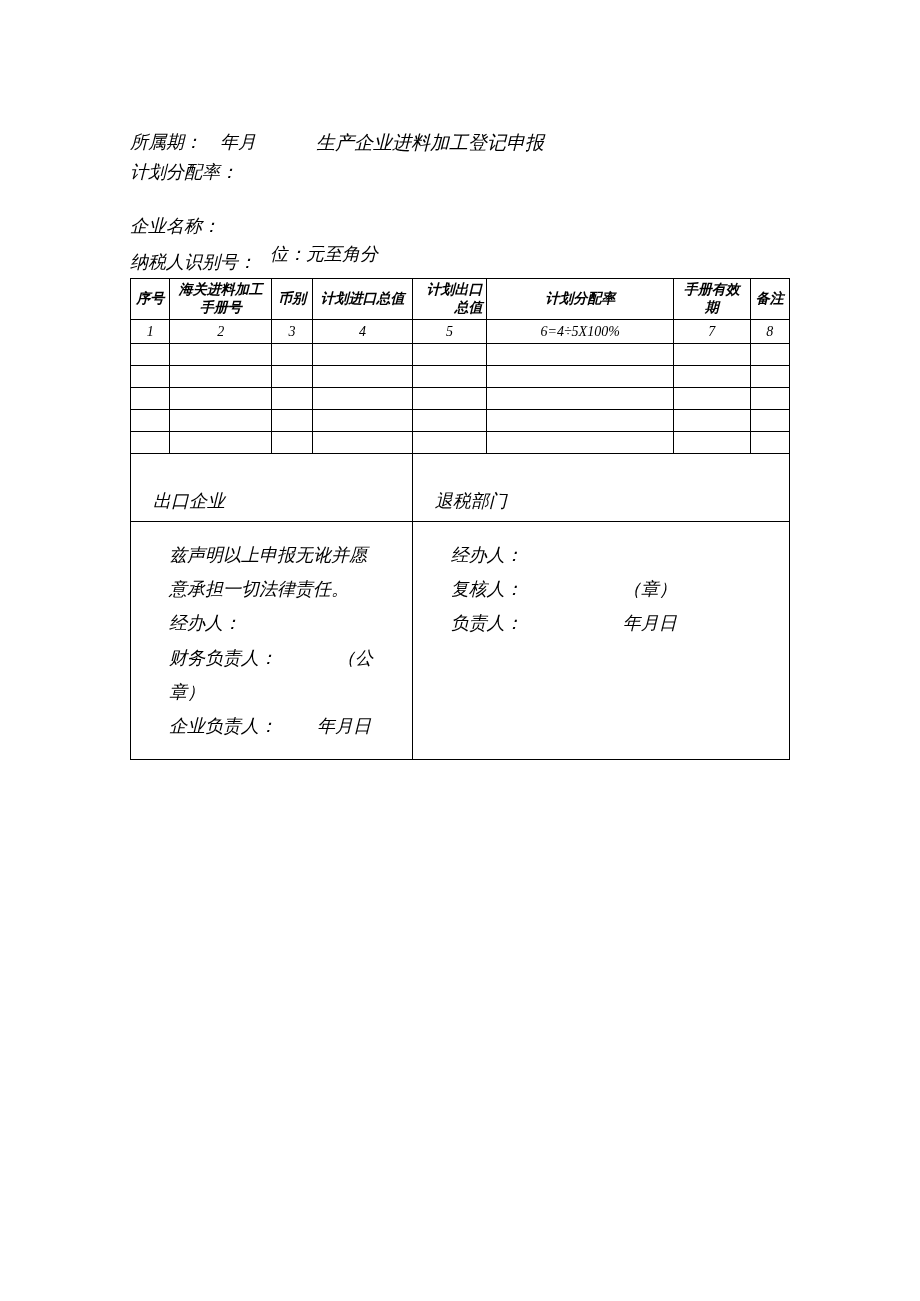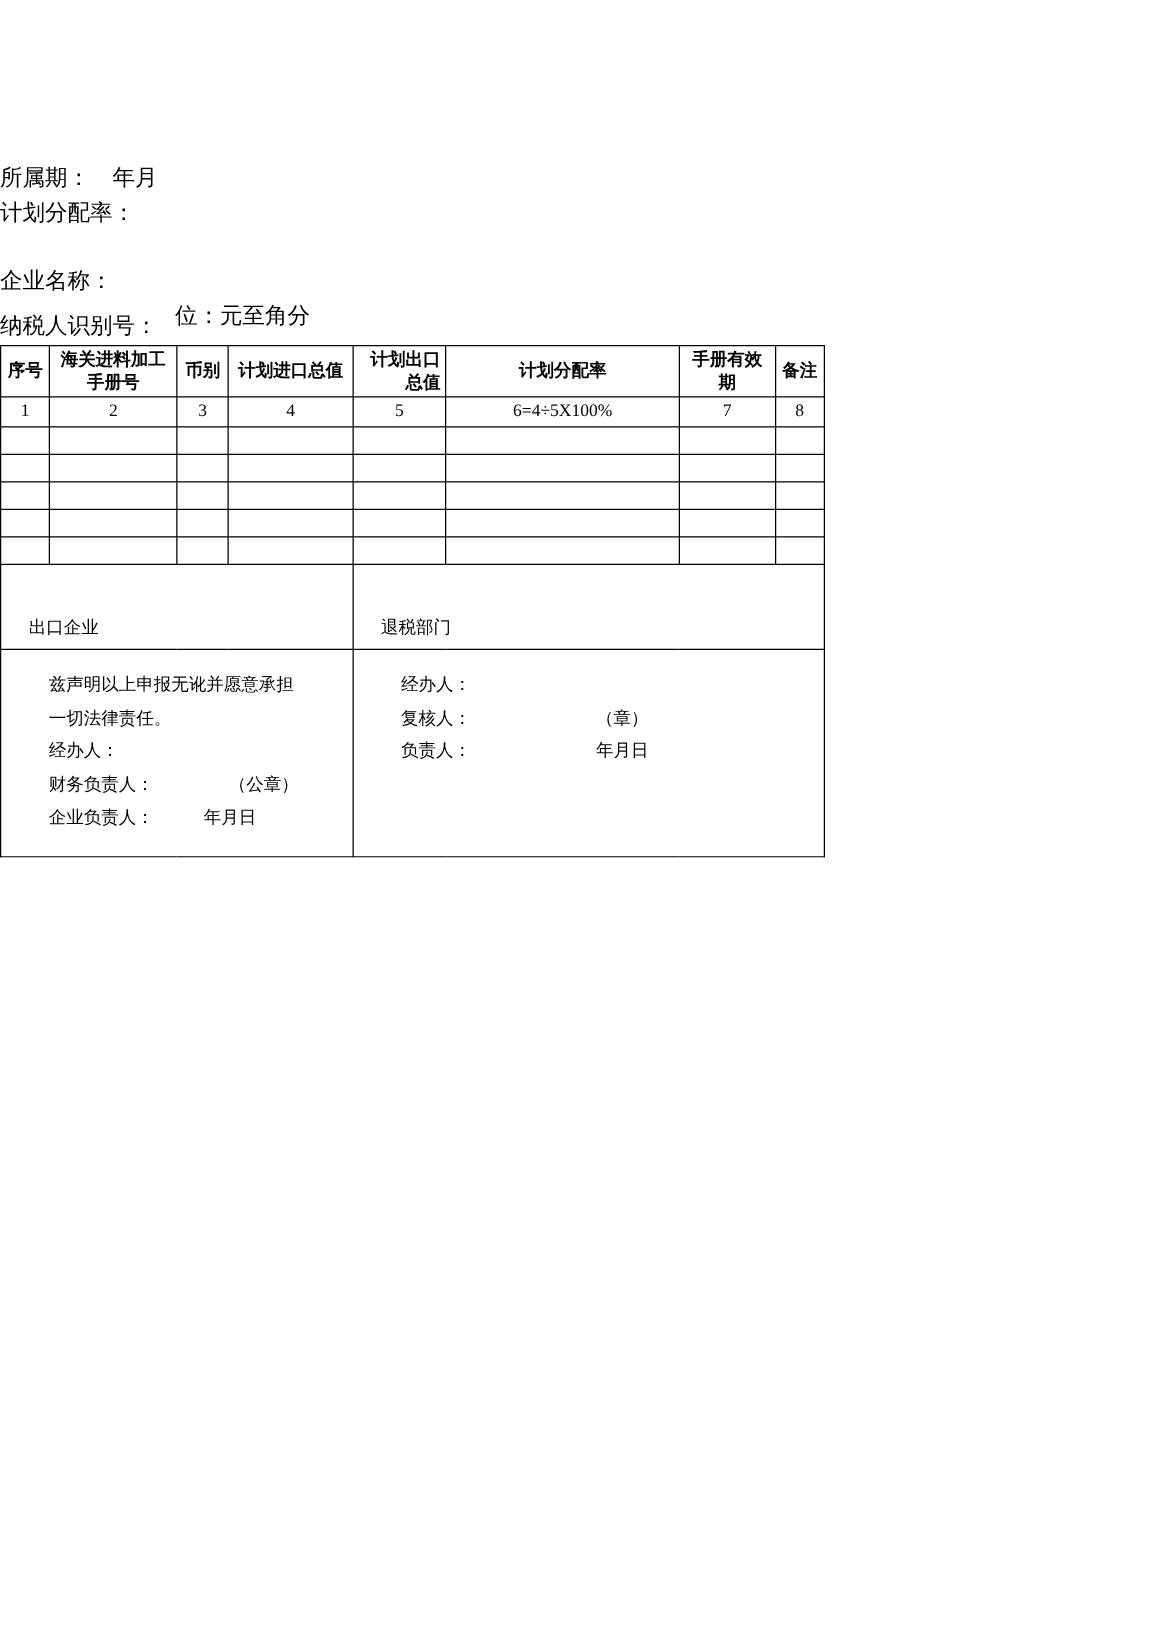--- a/index.html
+++ b/index.html
@@ -8,20 +8,22 @@
       padding: 0;
     }
     body {
       font-family: "SimSun", "宋体", serif;
       background: #fff;
       padding: 130px 0 0 0;
       width: 920px;
     }
     .container {
       width: 680px;
+      margin-left: 130px;
+      font-style: italic;
     }
     .header-row {
       display: flex;
       margin-bottom: 4px;
     }
     .period-label {
       font-size: 18px;
       margin-right: 40px;
     }
     .title {
@@ -59,21 +61,21 @@
     .num-row td {
       height: 24px;
     }
     .data-row td {
       height: 22px;
     }
     .footer-cell {
       text-align: left;
       vertical-align: top;
       padding: 10px 16px;
-      font-size: 14px;
+      font-size: 18px;
     }
     .footer-label {
       height: 68px;
       vertical-align: bottom;
       padding-left: 22px;
       padding-bottom: 8px;
     }
     .footer-content {
       height: 130px;
       padding: 16px 38px;
@@ -101,20 +103,21 @@
   </style>
 </head>
 <body>
 
 <div class="container">
 
   <div class="header-row">
     <span class="period-label">
       <span>所属期：</span>&nbsp;&nbsp;&nbsp;&nbsp;<span>年月</span>
     </span>
+    <span class="title">生产企业进料加工登记申报</span>
   </div>
 
   <div class="sub-label">计划分配率：</div>
 
   <div class="spacer-block"></div>
 
   <div class="sub-label">企业名称：</div>
 
   <div class="taxid-row">
     <span class="unit-label">位：元至角分</span>

